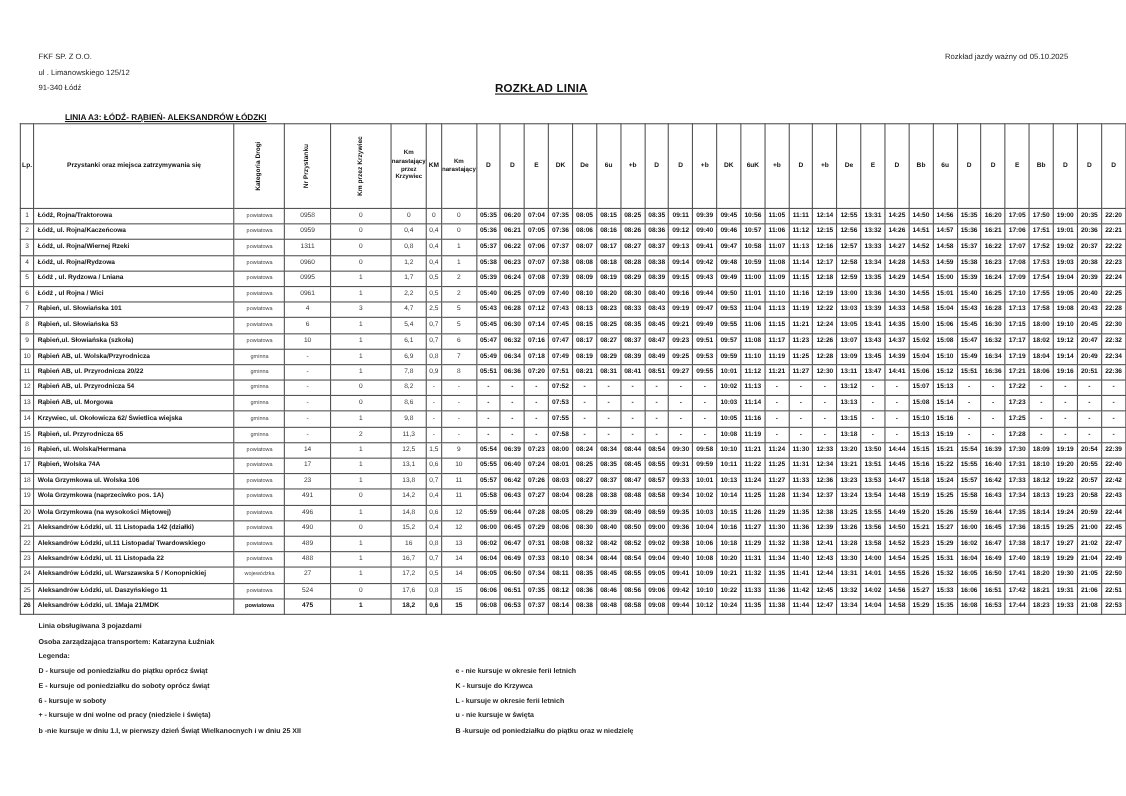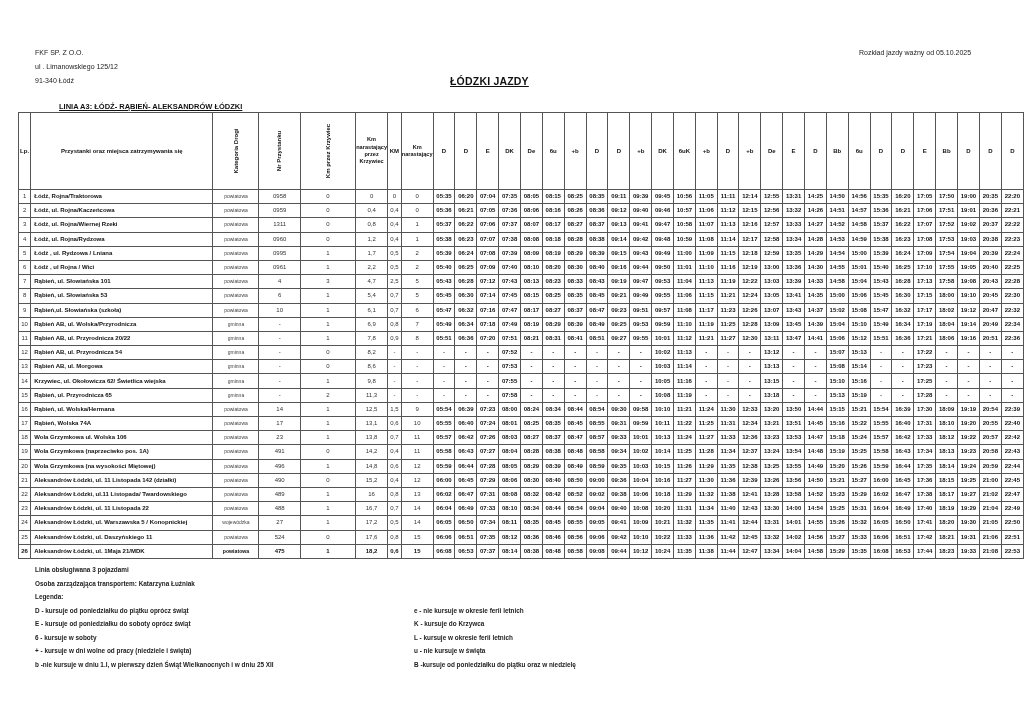--- a/index.html
+++ b/index.html
@@ -37,21 +37,21 @@
   .legL { left: 35px; }
   .legR { left: 414px; }
 </style>
 </head>
 <body>
 
 <div id="company1" class="abs hdr-small">FKF SP. Z O.O.</div>
 <div id="company2" class="abs hdr-small">ul . Limanowskiego 125/12</div>
 <div id="company3" class="abs hdr-small">91-340 Łódź</div>
 <div id="valid" class="abs hdr-small">Rozkład jazdy ważny od 05.10.2025</div>
-<div id="title" class="abs">ŁÓDZKI JAZDY</div>
+<div id="title" class="abs">ROZKŁAD LINIA</div>
 <div id="line-title" class="abs">LINIA A3:  ŁÓDŹ- RĄBIEŃ- ALEKSANDRÓW ŁÓDZKI</div>
 
 <table class="tt" id="timetable">
   <colgroup id="cols">
       <col style="width: 13px;">
       <col style="width: 191px;">
       <col style="width: 40px;">
       <col style="width: 19px;">
       <col style="width: 12px;">
       <col style="width: 20px;">

